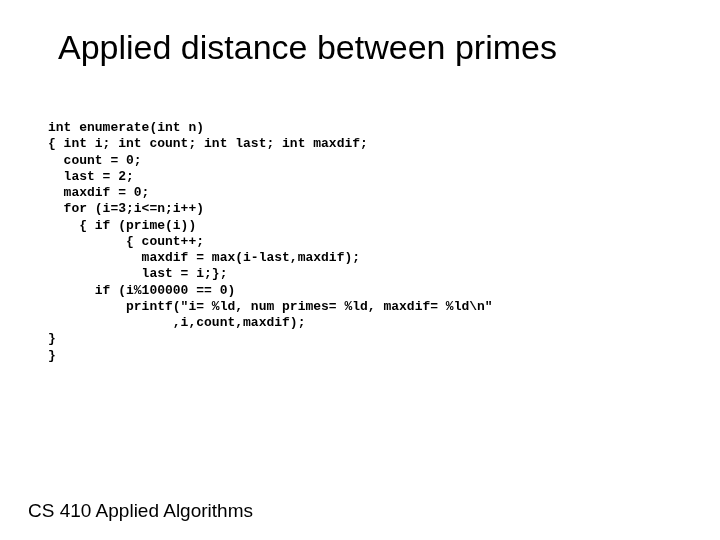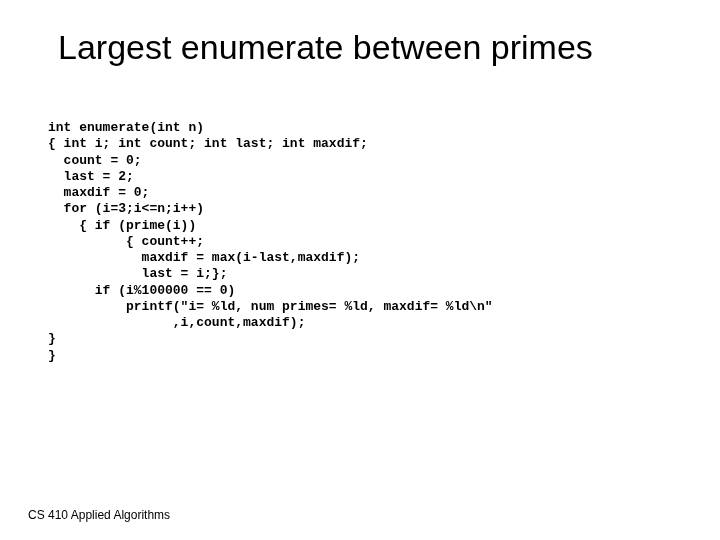--- a/index.html
+++ b/index.html
@@ -34,29 +34,29 @@
     font-family: "Courier New", Courier, monospace;
     font-size: 13px;
     font-weight: bold;
     line-height: 1.25;
     white-space: pre;
   }
   .footer {
     position: absolute;
     bottom: 18px;
     left: 28px;
-    font-size: 12px;
+    font-size: 19px;
     color: #000000;
   }
 </style>
 </head>
 <body>
 
 <div class="slide">
-  <div class="title">Largest enumerate between primes</div>
+  <div class="title">Applied distance between primes</div>
   <div class="code">int enumerate(int n)
 { int i; int count; int last; int maxdif;
   count = 0;
   last = 2;
   maxdif = 0;
   for (i=3;i&lt;=n;i++)
     { if (prime(i))
           { count++;
             maxdif = max(i-last,maxdif);
             last = i;};

